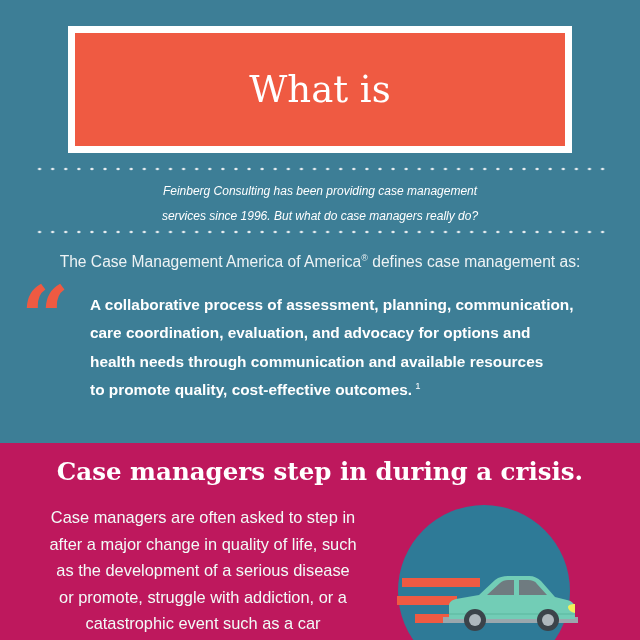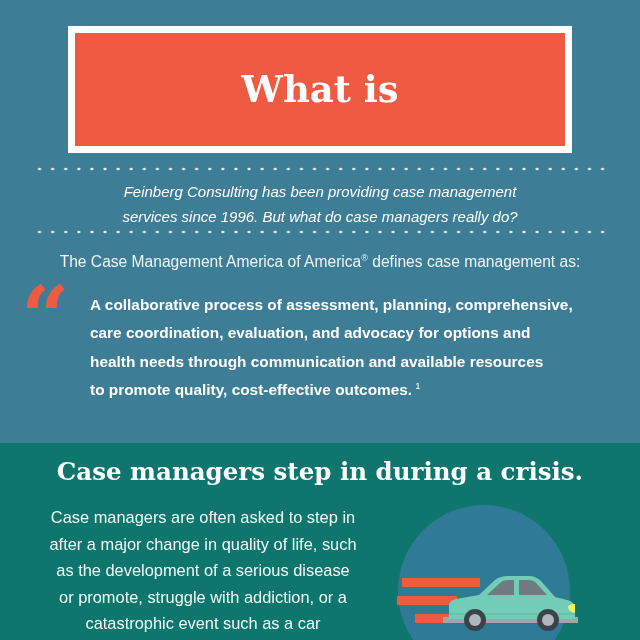--- a/index.html
+++ b/index.html
@@ -47,21 +47,21 @@
     background: #ef5a42;
     display: flex;
     flex-direction: column;
     align-items: center;
     justify-content: center;
     box-sizing: border-box;
   }
   .title-line {
     color: #ffffff;
     font-family: "DejaVu Serif", serif;
-    font-weight: bold;
+    font-weight: normal;
     font-size: 37px;
     line-height: 1.24;
     letter-spacing: 0px;
     text-align: center;
     white-space: nowrap;
   }
 
   
   .dot-rule {
     position: absolute;
@@ -78,21 +78,21 @@
 
   
   .subtitle {
     position: absolute;
     left: 40px;
     top: 179px;
     width: 560px;
     text-align: center;
     color: #ffffff;
     font-style: italic;
-    font-size: 15px;
+    font-size: 12px;
     line-height: 25px;
   }
   .subtitle .ln { display: block; white-space: nowrap; }
 
   
   .intro-line {
     position: absolute;
     left: 20px;
     top: 252px;
     width: 600px;
@@ -144,21 +144,21 @@
     padding-left: 3px;
   }
 
   
   .green-section {
     position: absolute;
     left: 0;
     top: 443px;
     width: 640px;
     height: 197px;
-    background: #0f766e;
+    background: #be185d;
     overflow: hidden;
   }
   .green-heading {
     position: absolute;
     left: 0;
     top: 13px;
     width: 640px;
     text-align: center;
     color: #ffffff;
     font-family: "DejaVu Serif", serif;
@@ -237,21 +237,21 @@
       <span class="ln">services since 1996. But what do case managers really do?</span>
     </div>
 
     <div class="dot-rule bottom"></div>
 
     <div class="intro-line"><span>The Case Management America of America</span><sup>®</sup><span> defines case management as:</span></div>
 
     <div class="quote-mark">“</div>
 
     <div class="quote-body">
-      <span class="ln">A collaborative process of assessment, planning, comprehensive,</span>
+      <span class="ln">A collaborative process of assessment, planning, communication,</span>
       <span class="ln">care coordination, evaluation, and advocacy for options and</span>
       <span class="ln">health needs through communication and available resources</span>
       <span class="ln"><span>to promote quality, cost-effective outcomes.</span><sup>1</sup></span>
     </div>
 
   </div>
 
   <div class="green-section">
 
     <div class="green-heading">Case managers step in during a crisis.</div>

